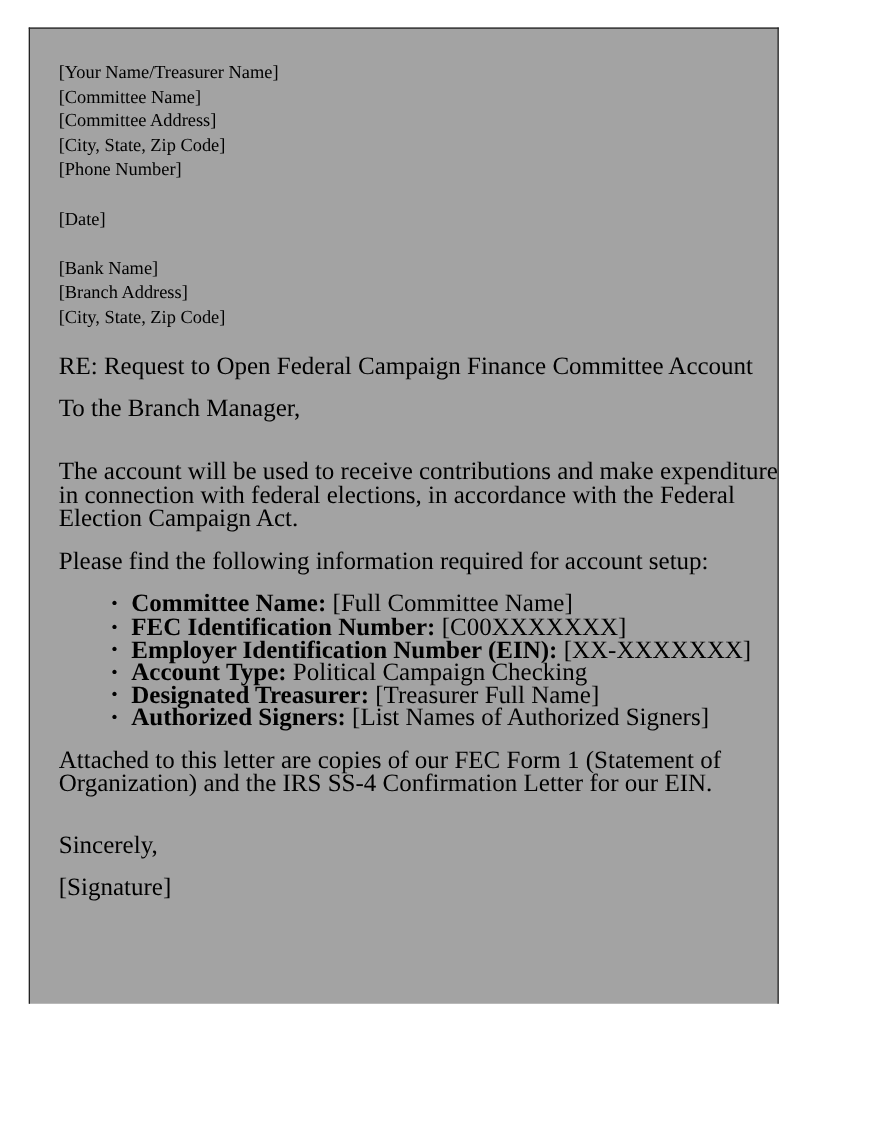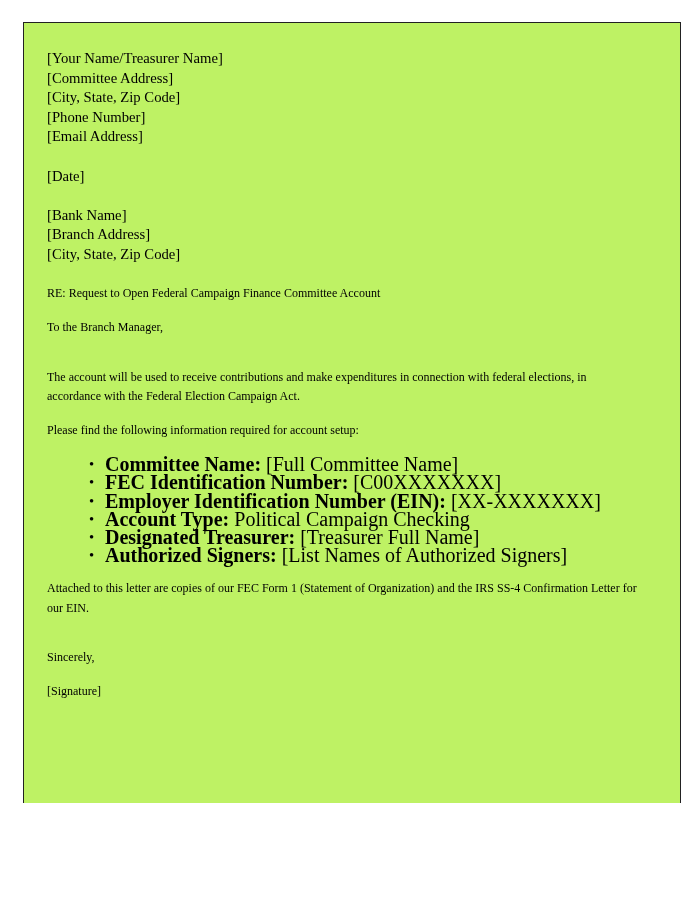--- a/index.html
+++ b/index.html
@@ -12,27 +12,27 @@
     height: 900px;
     overflow: hidden;
     font-family: "Liberation Serif", "DejaVu Serif", serif;
     color: #000000;
   }
 
   .page-frame {
     position: absolute;
     left: 23px;
     top: 22px;
-    width: 658px;
+    width: 600px;
     height: 781px;
     border: 1px solid #222222;
     border-bottom: none;
     box-sizing: border-box;
     overflow: hidden;
-    background: #bef264;
+    background: #a3a3a3;
   }
 
   .page-body {
     position: absolute;
     left: 23px;
     top: 26px;
     width: 590px;
   }
 
   .letter-line {
@@ -44,21 +44,21 @@
   .address-block {
     margin: 0;
   }
 
   .block-gap {
     height: 19.6px;
   }
 
   p.para {
     margin: 0;
-    font-size: 12px;
+    font-size: 20px;
     line-height: 19.2px;
     text-align: left;
   }
 
   .para-gap {
     height: 15px;
   }
 
   b, .bold {
     font-weight: bold;
@@ -87,24 +87,24 @@
   }
 </style>
 </head>
 <body>
 
 <div class="page-frame">
   <div class="page-body">
 
     <div class="address-block">
       <div class="letter-line">[Your Name/Treasurer Name]</div>
+      <div class="letter-line">[Committee Name]</div>
       <div class="letter-line">[Committee Address]</div>
       <div class="letter-line">[City, State, Zip Code]</div>
       <div class="letter-line">[Phone Number]</div>
-      <div class="letter-line">[Email Address]</div>
     </div>
 
     <div class="block-gap"></div>
 
     <div class="letter-line">[Date]</div>
 
     <div class="block-gap"></div>
 
     <div class="address-block">
       <div class="letter-line">[Bank Name]</div>

